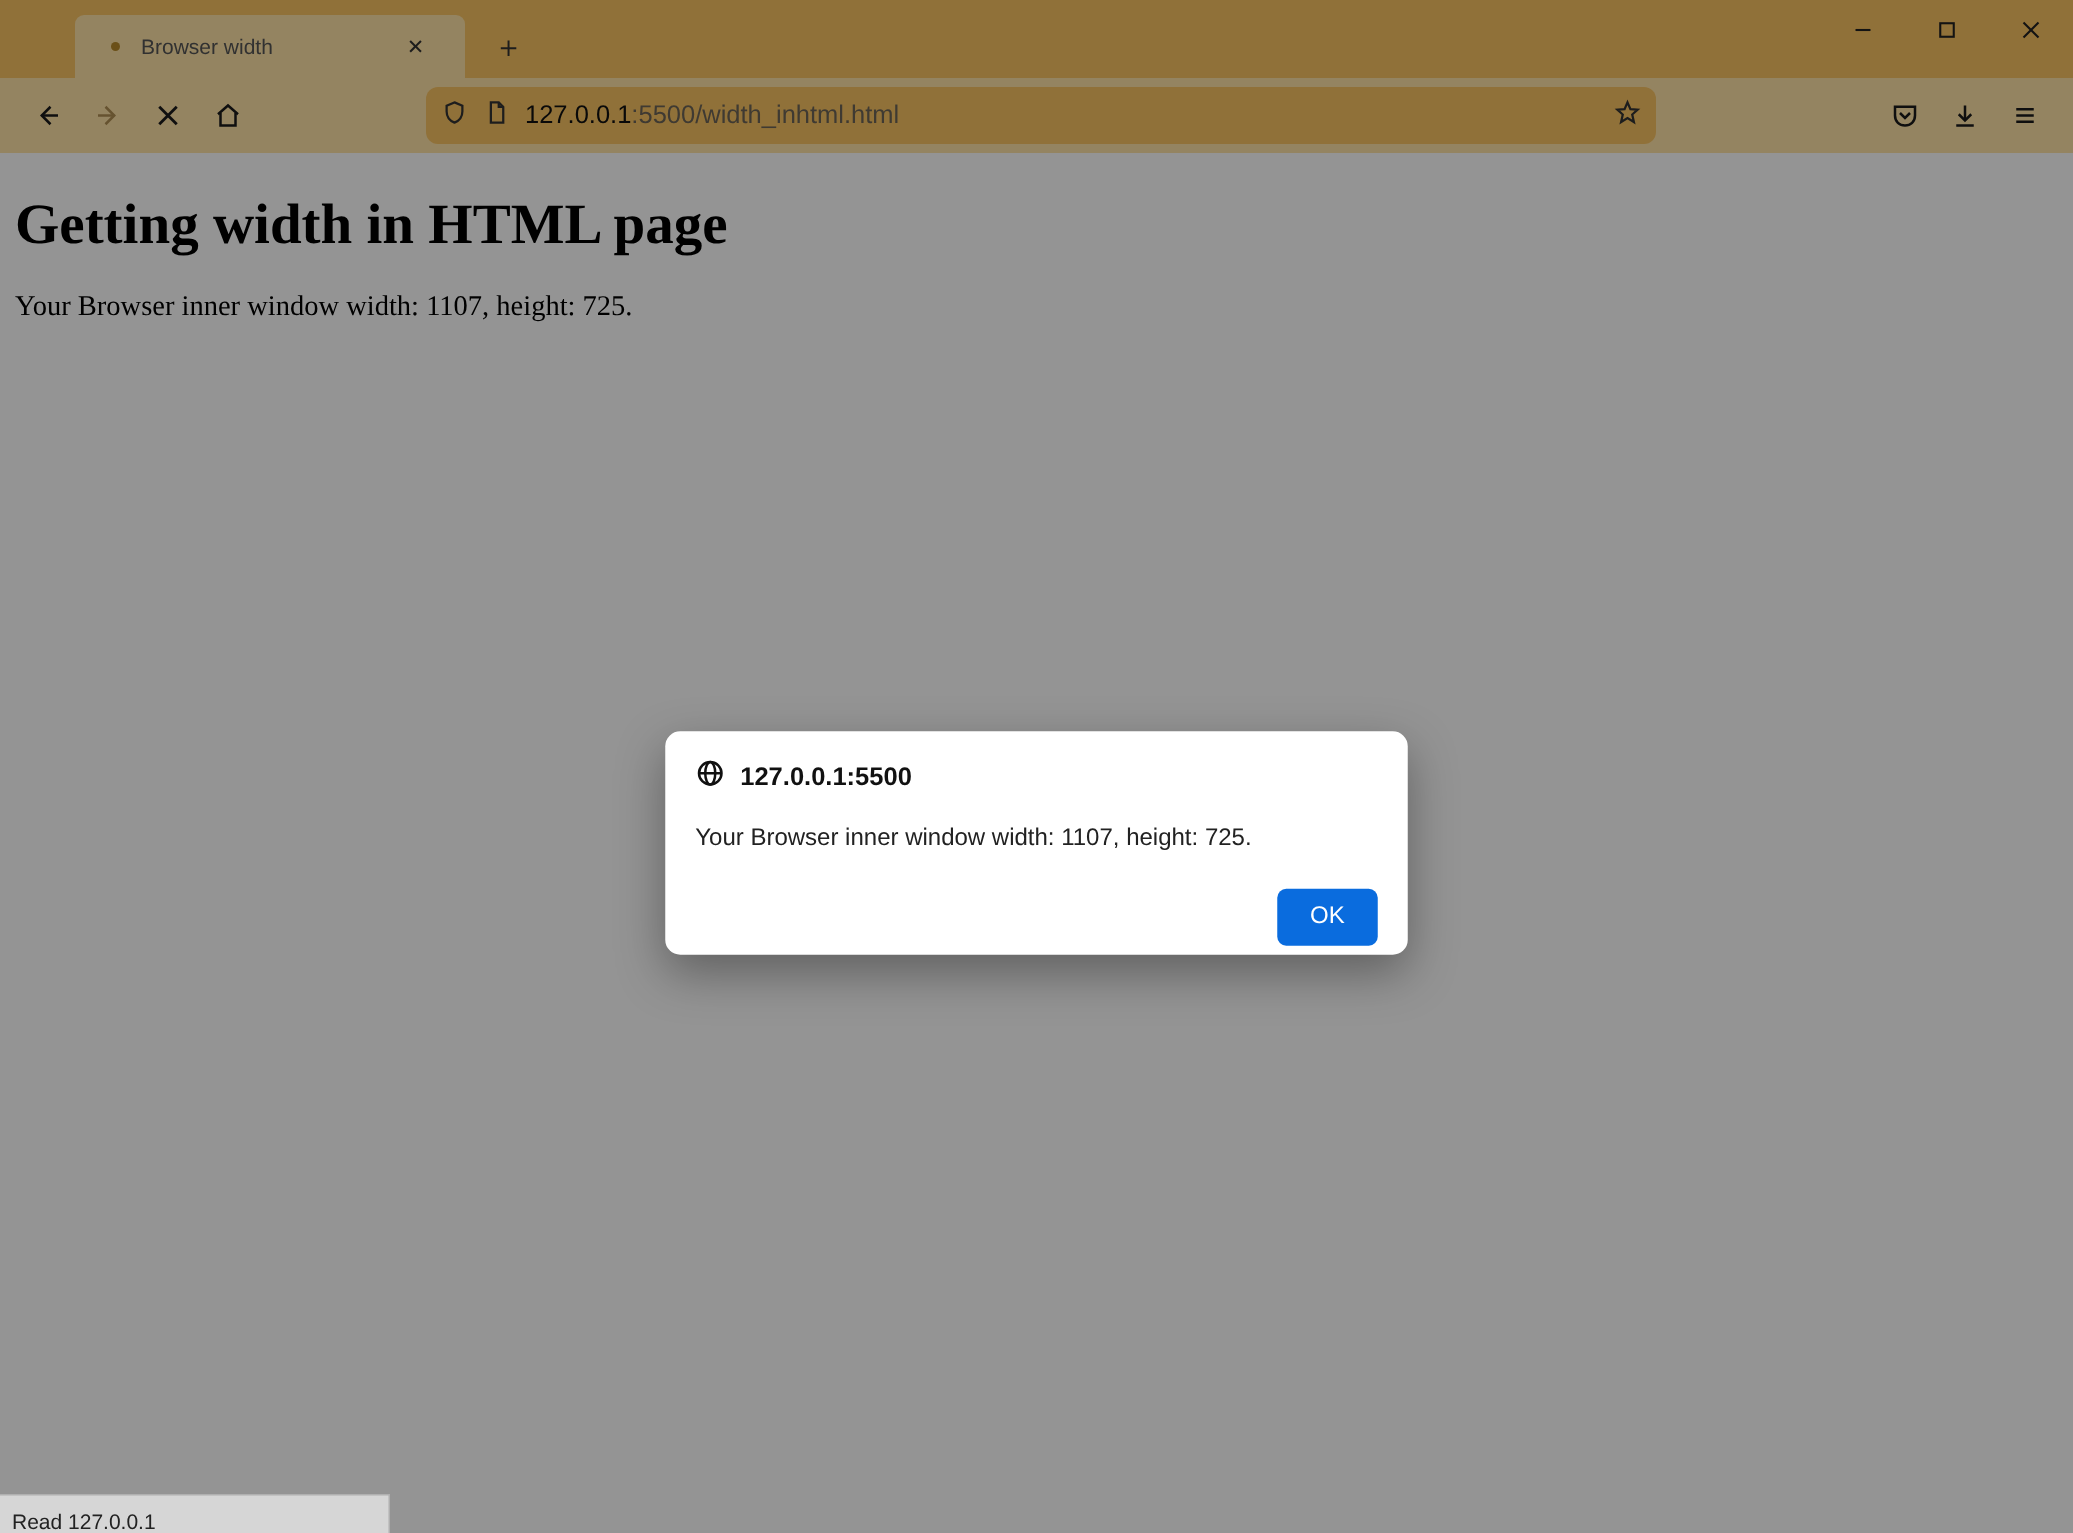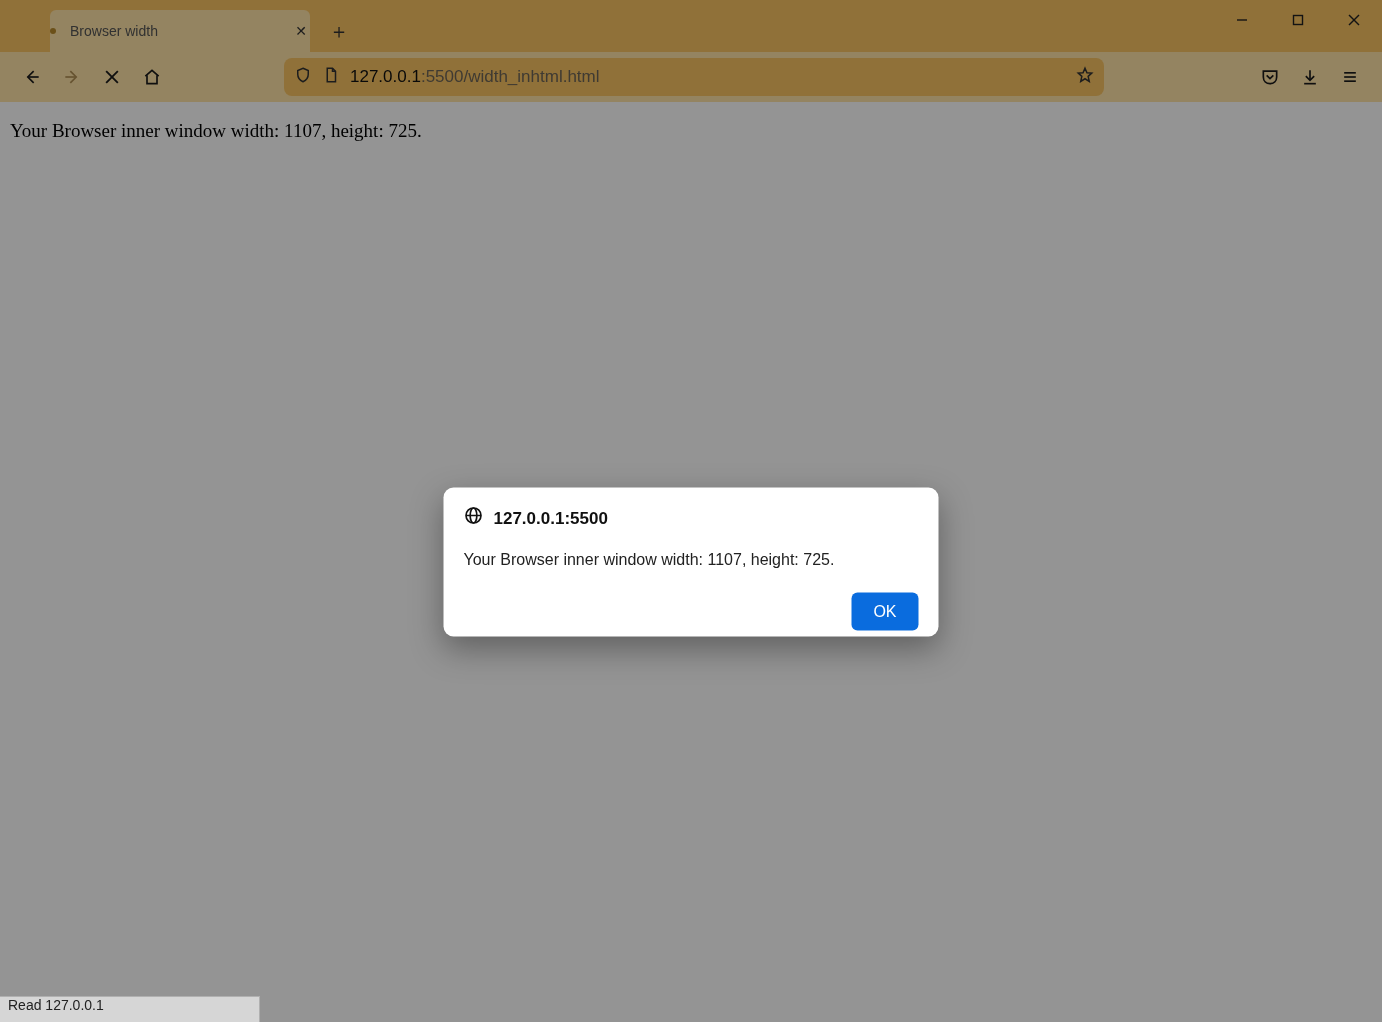--- a/index.html
+++ b/index.html
@@ -20,21 +20,21 @@
       padding-left: 50px;
       position: relative;
     }
     .tab {
       background: #ffe3a7;
       height: 42px;
       width: 260px;
       border-radius: 6px 6px 0 0;
       display: flex;
       align-items: center;
-      padding: 0 0;
+      padding: 0 24px;
       font-size: 14px;
       color: #555;
       margin-top: 10px;
       position: relative;
     }
     .tab .loading-dot {
       width: 6px; height: 6px; border-radius: 50%;
       background: #b88b2b;
       margin-right: 14px;
     }
@@ -168,21 +168,21 @@
 
     
     .status-bar {
       position: absolute;
       left: 0; bottom: 0;
       height: 26px;
       min-width: 260px;
       background: rgba(230,230,230,.8);
       border: 1px solid rgba(150,150,150,.6);
       border-left: none; border-bottom: none;
-      display: flex; align-items: flex-start;
+      display: flex; align-items: flex-end;
       padding: 0 8px;
       font-size: 14px; color: #222;
       z-index: 50;
     }
   </style>
 </head>
 <body>
 
 <div class="title-bar">
   <div class="tab">
@@ -278,20 +278,21 @@
       <svg viewBox="0 0 24 24" fill="none" stroke="currentColor" stroke-width="2">
           <line x1="5" y1="7" x2="19" y2="7"></line>
           <line x1="5" y1="12" x2="19" y2="12"></line>
           <line x1="5" y1="17" x2="19" y2="17"></line>
         </svg>
     </div>
   </div>
 </div>
 
 <div class="viewport">
+  <h1>Getting width in HTML page</h1>
   <p>Your Browser inner window width: 1107, height: 725.</p>
 </div>
 
 <div class="dim-top"></div>
 <div class="overlay">
   <div class="dialog">
     <div class="dialog-header">
       <span>
         <svg viewBox="0 0 24 24" fill="none" stroke="#111" stroke-width="2">
             <circle cx="12" cy="12" r="9"></circle>

